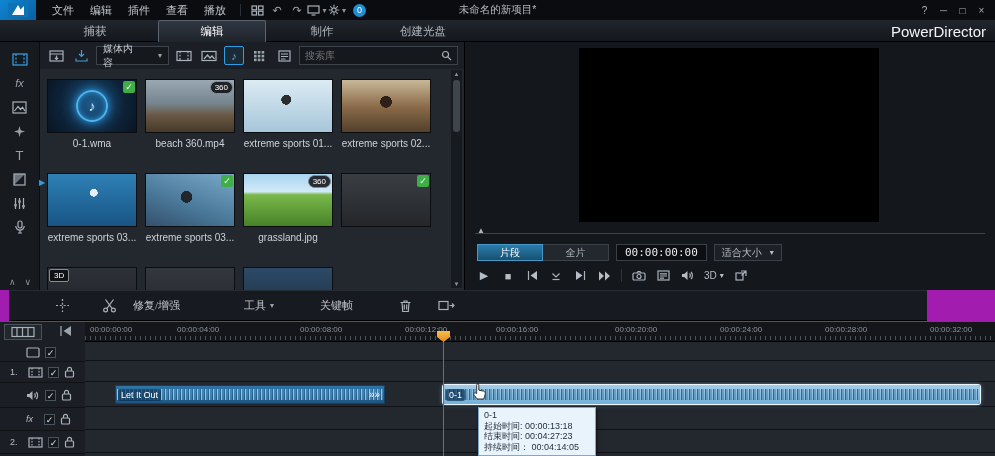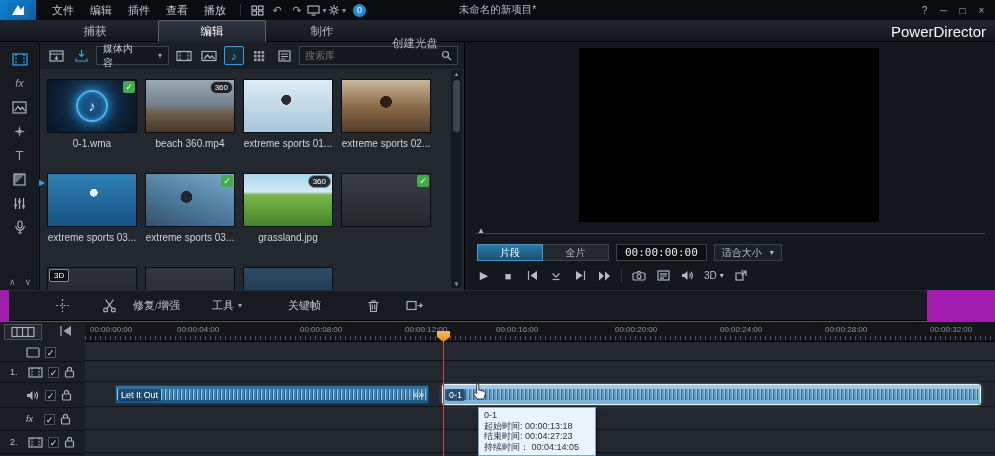--- a/index.html
+++ b/index.html
@@ -106,21 +106,21 @@
   .tk{position:absolute;top:3px;font-size:8px;color:#8d949c;white-space:nowrap;}
   .view-toggle{position:absolute;left:4px;top:2px;width:38px;height:16px;border:1px solid #4a525a;background:#22272e;display:flex;align-items:center;justify-content:center;}
   .to-start{position:absolute;left:58px;top:3px;}
   .tracks{position:absolute;left:85px;top:20px;width:910px;height:114px;background:#1a1d22;}
   .trow{position:absolute;left:0;width:100%;background:#23272e;border-bottom:1px solid #101216;}
   .hrow{position:absolute;left:0;width:85px;border-bottom:1px solid #101216;display:flex;align-items:center;gap:5px;padding-left:10px;font-size:9px;color:#aab1b8;background:#1b1f25;}
   .tnum{width:13px;font-size:9px;color:#b8bfc6;}
   .tnum.fx{font-style:italic;}
   .cb{width:11px;height:11px;background:#15181d;border:1px solid #4a525a;color:#dfe3e8;font-size:9px;line-height:10px;text-align:center;}
   .clip{position:absolute;height:19px;border-radius:2px;overflow:hidden;display:flex;align-items:center;z-index:4;}
-  .clip1{left:30px;top:3px;width:314px;background:linear-gradient(#2f77aa,#1d5480);box-shadow:inset 0 0 0 1px #14405f;text-align:right;}
+  .clip1{left:30px;top:3px;width:270px;background:linear-gradient(#2f77aa,#1d5480);box-shadow:inset 0 0 0 1px #14405f;text-align:right;}
   .clip1 .wave{position:absolute;left:2px;right:2px;top:4px;bottom:4px;background:repeating-linear-gradient(90deg,rgba(160,212,242,.85) 0 1px,rgba(120,180,220,.35) 1px 3px,transparent 3px 4px);}
   .clip2{left:358px;top:3px;width:537px;background:linear-gradient(#a2cdea,#74b0d8);box-shadow:0 0 0 1px #eaf5fd,0 0 5px rgba(140,200,240,.8);}
   .clip2 .wave{position:absolute;left:2px;right:2px;top:4px;bottom:4px;background:repeating-linear-gradient(90deg,rgba(25,75,115,.75) 0 1px,rgba(35,90,130,.35) 1px 3px,transparent 3px 4px);}
   .clip-label{position:relative;z-index:2;margin-left:3px;font-size:9px;color:#fff;background:rgba(10,45,80,.68);padding:0 3px;border-radius:2px;line-height:12px;white-space:nowrap;}
   .clip-arrows{position:absolute;right:5px;z-index:2;color:rgba(255,255,255,.9);font-size:10px;line-height:10px;}
   .ph-marker{position:absolute;left:437px;top:9px;width:13px;height:11px;background:linear-gradient(#f8c04a,#e8871e);clip-path:polygon(0 0,100% 0,100% 55%,50% 100%,0 55%);z-index:8;}
   .playhead{position:absolute;left:443px;top:19px;width:1px;height:115px;background:#e23b3b;z-index:7;}
   .tooltip{position:absolute;left:478px;top:85px;width:118px;background:#e9f3fb;border:1px solid #7fa9c9;color:#1c2c3a;font-size:9px;line-height:10.5px;padding:2px 5px 3px;z-index:11;box-shadow:1px 2px 3px rgba(0,0,0,.55);}
   .cursor-hand{position:absolute;left:472px;top:60px;z-index:12;}
 </style>
@@ -179,21 +179,21 @@
       <span class="win-btn">─</span>
       <span class="win-btn">□</span>
       <span class="win-btn">×</span>
     </div>
   </div>
 
   <div class="tabbar">
     <div class="tab" style="left:60px;width:70px;">捕获</div>
     <div class="tab active" style="left:158px;width:108px;">编辑</div>
     <div class="tab" style="left:287px;width:70px;">制作</div>
-    <div class="tab" style="left:372px;width:86px;margin-top:12px;">创建光盘</div>
+    <div class="tab" style="left:380px;width:86px;">创建光盘</div>
     <div class="brand">PowerDirector</div>
   </div>
 
   <div class="main">
 
     <div class="sidebar">
       <span class="side-item active">
         <svg width="16" height="13" viewBox="0 0 16 13">
             <g class="stk">
               <rect x="1" y="1" width="14" height="11"></rect>
@@ -491,21 +491,21 @@
     <span class="tl-btn" style="margin-left:32px;">
       <svg width="15" height="15" viewBox="0 0 15 15">
           <g class="stk">
             <circle cx="3.6" cy="12" r="1.9"></circle>
             <circle cx="11.4" cy="12" r="1.9"></circle>
             <path d="M5 10.4L11.5 1.5M10 10.4L3.5 1.5"></path>
           </g>
         </svg>
     </span>
     <span class="tl-btn" style="margin-left:16px;">修复/增强</span>
-    <span class="tl-btn" style="margin-left:32px;">
+    <span class="tl-btn" style="margin-left:64px;">
       <span>工具</span>
       <i>▾</i>
     </span>
     <span class="tl-btn" style="margin-left:46px;">关键帧</span>
     <span class="tl-btn" style="margin-left:46px;">
       <svg width="13" height="14" viewBox="0 0 13 14">
           <g class="stk">
             <path d="M1.5 3.5h10M5 3.5V2h3v1.5M3 3.5l.7 9h5.6l.7-9M5.3 5.5v5M7.7 5.5v5"></path>
           </g>
         </svg>

